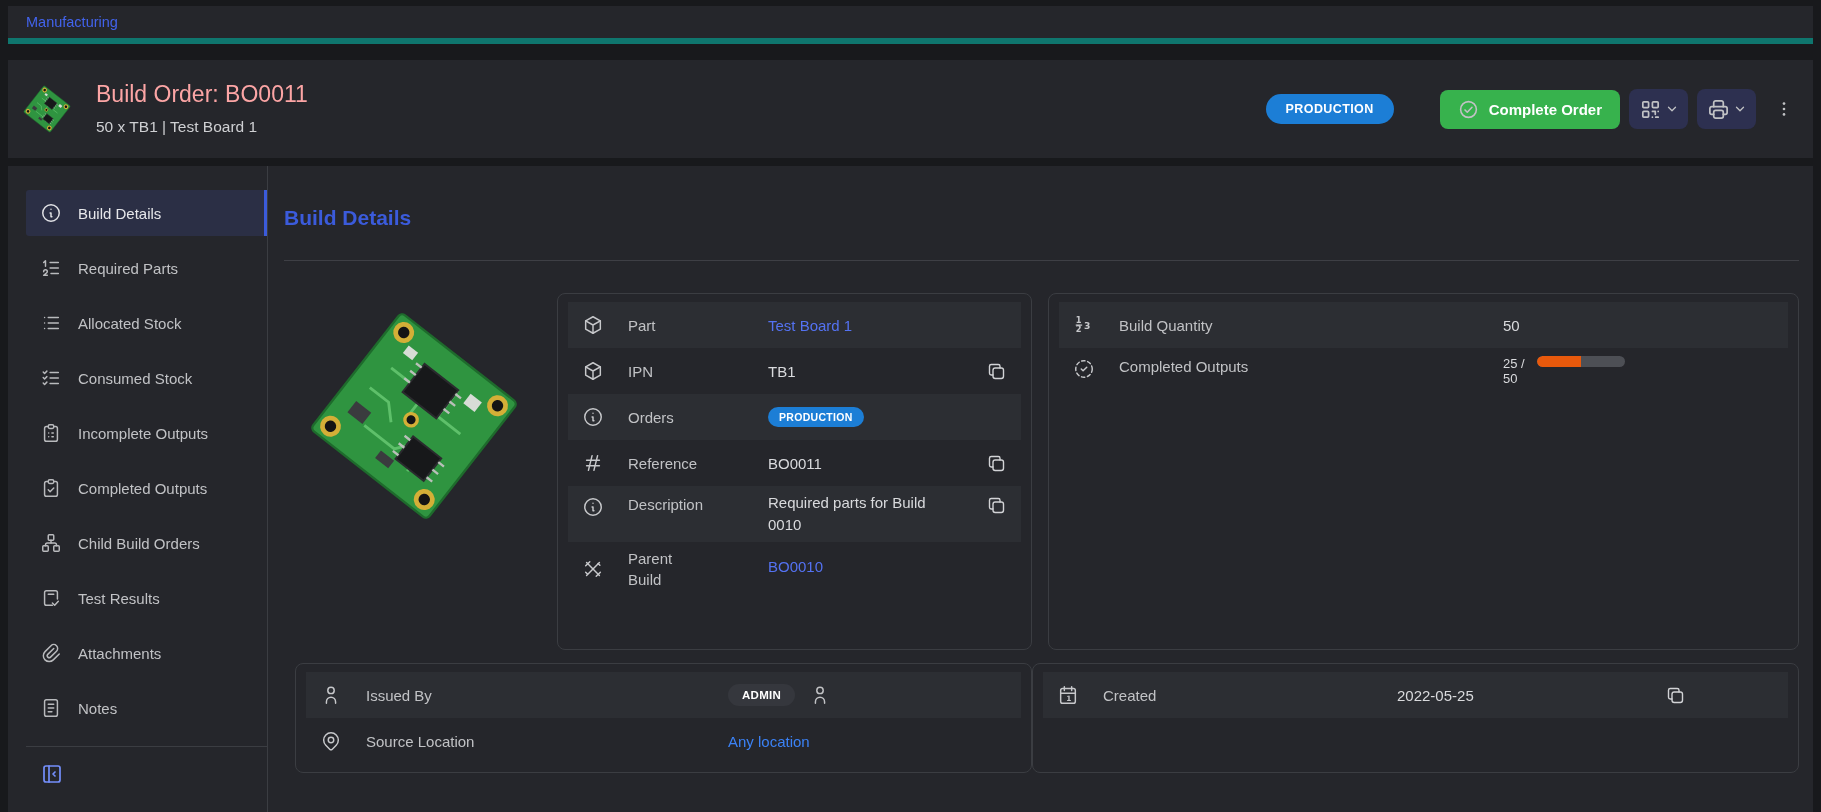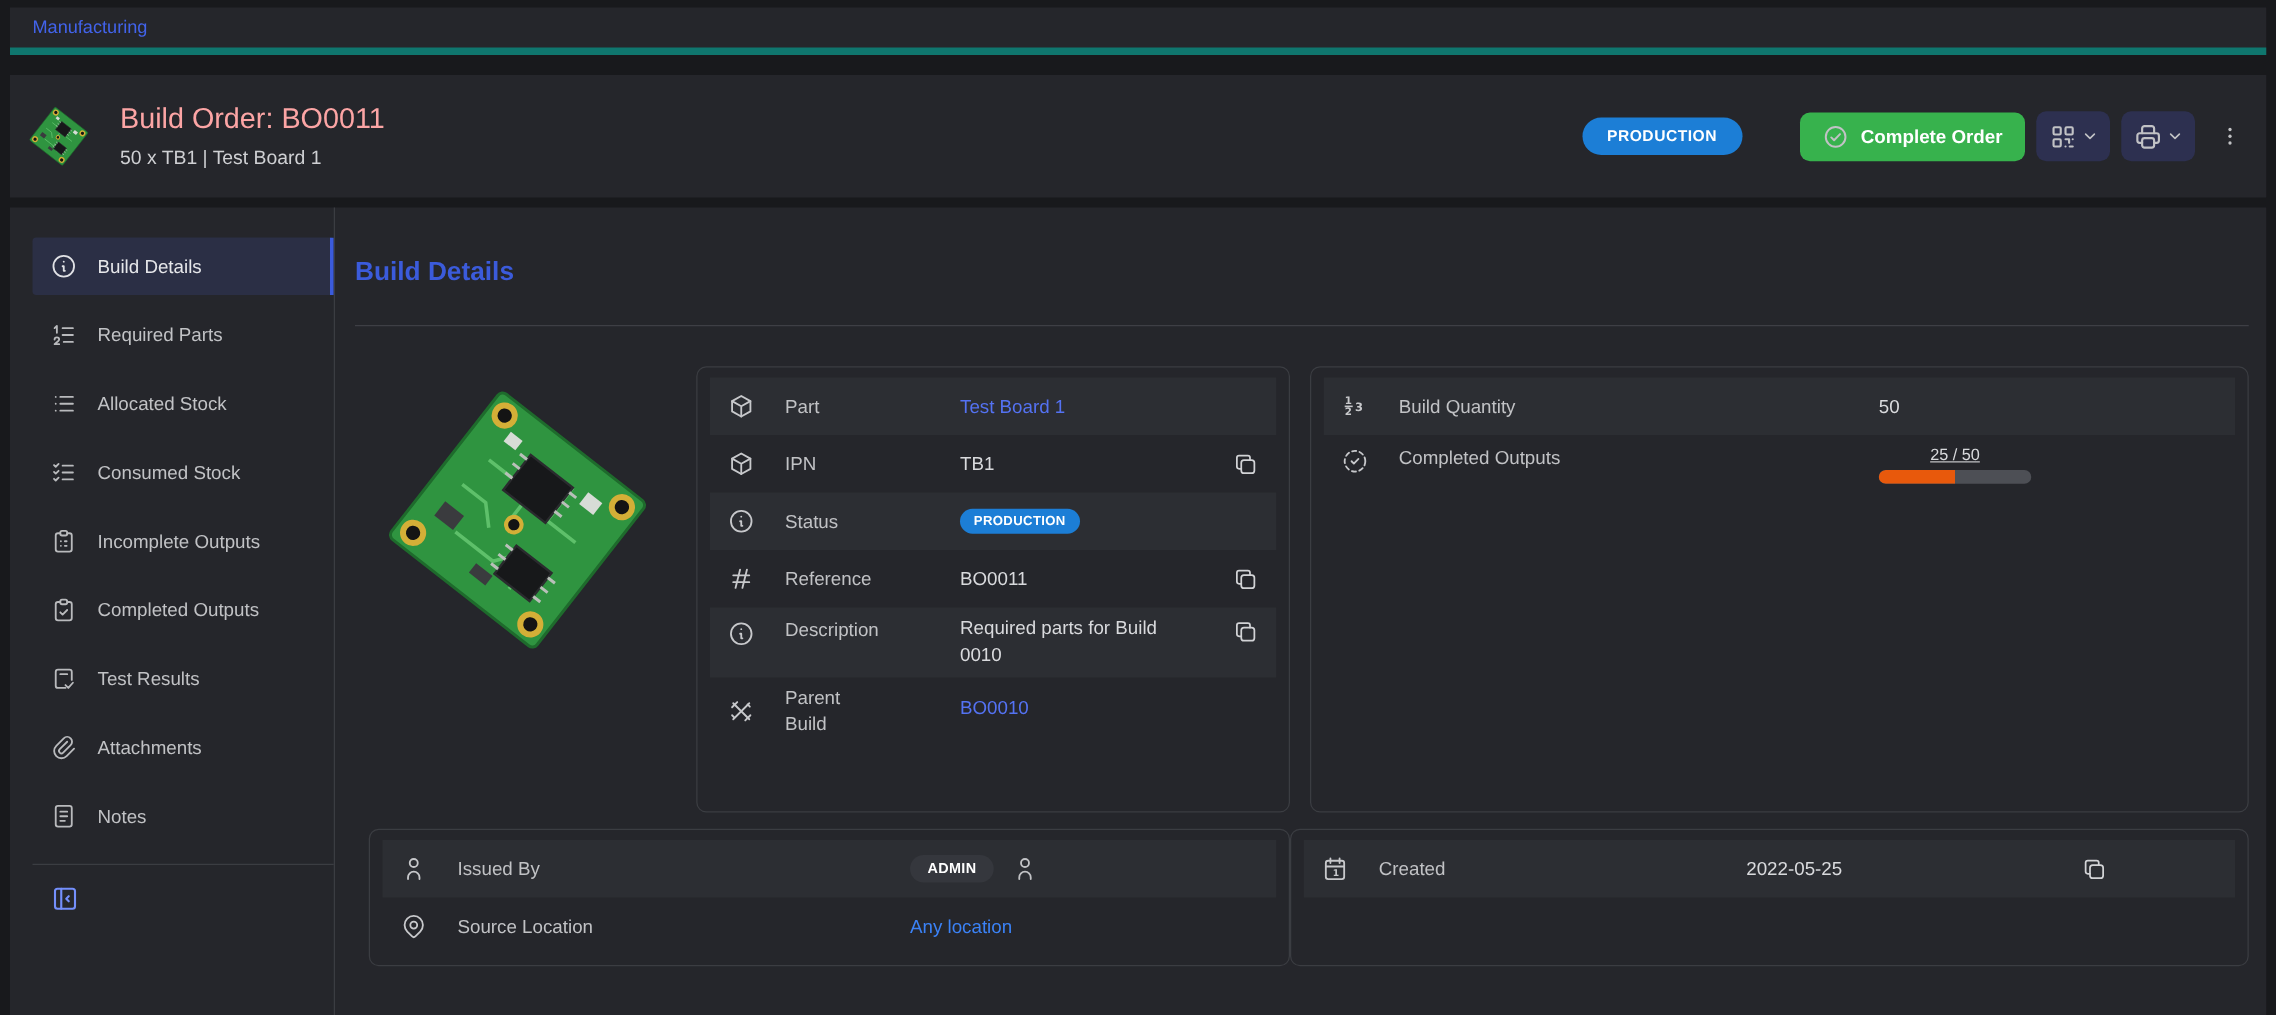--- a/index.html
+++ b/index.html
@@ -134,21 +134,21 @@
     background:#1c7ed6; color:#fff; font-size:10.5px; font-weight:bold;
     letter-spacing:.3px; border-radius:11px; padding:4px 11px; display:inline-block;
   }
   .admin-badge {
     background:#35373d; color:#fff; font-size:11.5px; font-weight:bold;
     letter-spacing:.3px; border-radius:12px; padding:5px 14px; display:inline-block;
   }
   .issued-val { display:flex; align-items:center; gap:14px; }
   .danger-text { color:#3b82f6; }
 
-  .progress-wrap { width:122px; display:flex; flex-direction:column; align-items:center; gap:5px; margin-top:2px;text-decoration:underline; }
+  .progress-wrap { width:122px; display:flex; flex-direction:row; gap:5px; margin-top:2px; }
   .progress-label { font-size:13px; color:#d9dadd; }
   .progress-track { width:122px; height:11px; border-radius:6px; background:#4d4f55; overflow:hidden; }
   .progress-fill { height:100%; background:#e8590c; border-radius:6px 0 0 6px; }
 
   .created-copy { margin-right:88px; }
 </style>
 </head>
 <body>
 
 <svg width="0" height="0" style="position:absolute">
@@ -294,20 +294,32 @@
             <path d="M9 5H7a2 2 0 0 0-2 2v12a2 2 0 0 0 2 2h10a2 2 0 0 0 2-2V7a2 2 0 0 0-2-2h-2"></path>
             <rect x="9" y="3" width="6" height="4" rx="1.5"></rect>
             <path d="M9 14l2 2 4-4"></path>
           </svg>
         </span>
       <span>Completed Outputs</span>
     </div>
     <div class="sidebar-item">
       <span class="icon">
           <svg width="22" height="22" viewBox="0 0 24 24" fill="none" stroke="currentColor" stroke-width="1.6" stroke-linecap="round" stroke-linejoin="round">
+            <rect x="3" y="15" width="6" height="6" rx="1"></rect>
+            <rect x="15" y="15" width="6" height="6" rx="1"></rect>
+            <rect x="9" y="3" width="6" height="6" rx="1"></rect>
+            <path d="M6 15v-1a2 2 0 0 1 2-2h8a2 2 0 0 1 2 2v1"></path>
+            <path d="M12 9v3"></path>
+          </svg>
+        </span>
+      <span>Child Build Orders</span>
+    </div>
+    <div class="sidebar-item">
+      <span class="icon">
+          <svg width="22" height="22" viewBox="0 0 24 24" fill="none" stroke="currentColor" stroke-width="1.6" stroke-linecap="round" stroke-linejoin="round">
             <path d="M13.5 20H7a2 2 0 0 1-2-2V6a2 2 0 0 1 2-2h10a2 2 0 0 1 2 2v7"></path>
             <path d="M9 8h6"></path>
             <path d="M13.5 17.5l2.5 2.5 4-4.5"></path>
           </svg>
         </span>
       <span>Test Results</span>
     </div>
     <div class="sidebar-item">
       <span class="icon">
           <svg width="22" height="22" viewBox="0 0 24 24" fill="none" stroke="currentColor" stroke-width="1.6" stroke-linecap="round" stroke-linejoin="round">
@@ -377,21 +389,21 @@
             </button>
         </div>
         <div class="drow striped">
           <span class="ricon icon">
               <svg width="22" height="22" viewBox="0 0 24 24" fill="none" stroke="currentColor" stroke-width="1.6" stroke-linecap="round" stroke-linejoin="round">
                 <circle cx="12" cy="12" r="9"></circle>
                 <path d="M12 8h.01"></path>
                 <path d="M11 12h1v4h1"></path>
               </svg>
             </span>
-          <span class="rlabel">Status</span>
+          <span class="rlabel">Orders</span>
           <span class="table-badge">PRODUCTION</span>
         </div>
         <div class="drow">
           <span class="ricon icon">
               <svg width="22" height="22" viewBox="0 0 24 24" fill="none" stroke="currentColor" stroke-width="1.6" stroke-linecap="round" stroke-linejoin="round">
                 <path d="M5 9h14M5 15h14M11 4L7 20M17 4l-4 16"></path>
               </svg>
             </span>
           <span class="rlabel">Reference</span>
           <span class="rvalue">BO0011</span>

